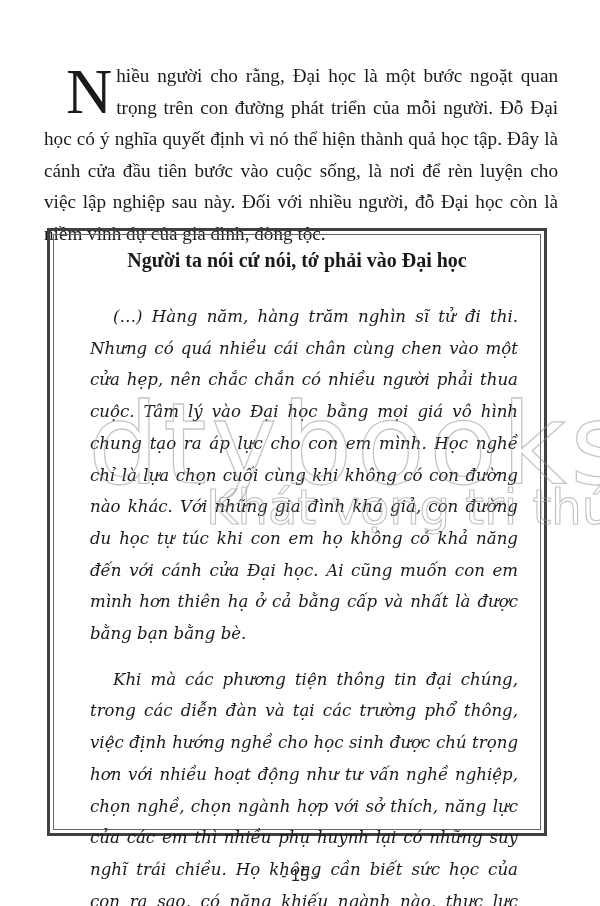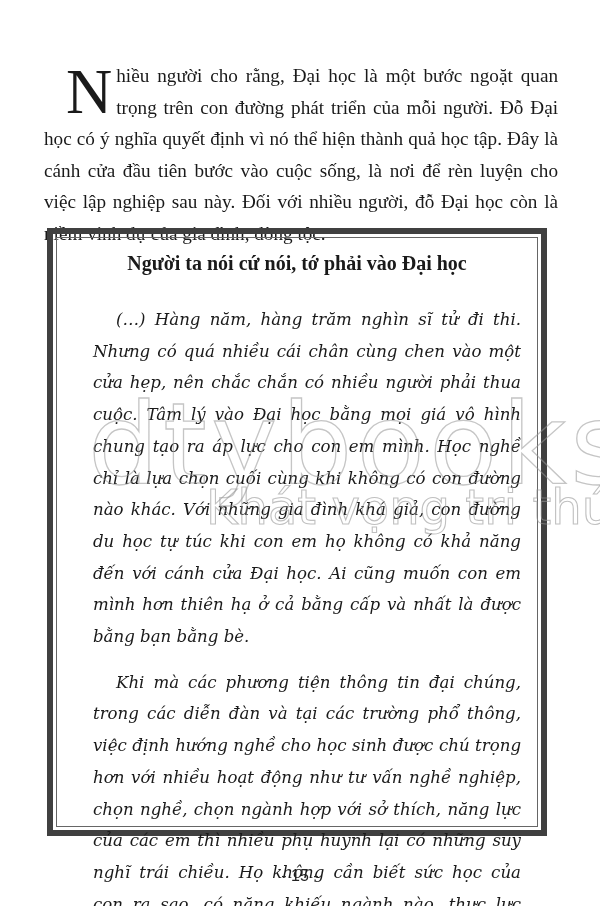--- a/index.html
+++ b/index.html
@@ -18,21 +18,21 @@
   }
   .dropcap {
     float: left;
     font-family: "Liberation Serif", serif;
     font-size: 64px; line-height: 52px;
     margin: 6px 4px 0 22px;
     font-weight: normal;
   }
   .box {
     position: absolute; left: 47px; top: 228px; width: 500px; height: 608px;
-    border: 6px solid #404040;
+    border: 3px solid #404040;
     box-sizing: border-box;
   }
   .box-inner {
     position: absolute; left: 3px; top: 3px; right: 3px; bottom: 3px;
     border: 1px solid #666;
   }
   .box-title {
     position: absolute; left: 0; right: 0; top: 18px;
     text-align: center;
     font-family: "Liberation Serif", serif;

